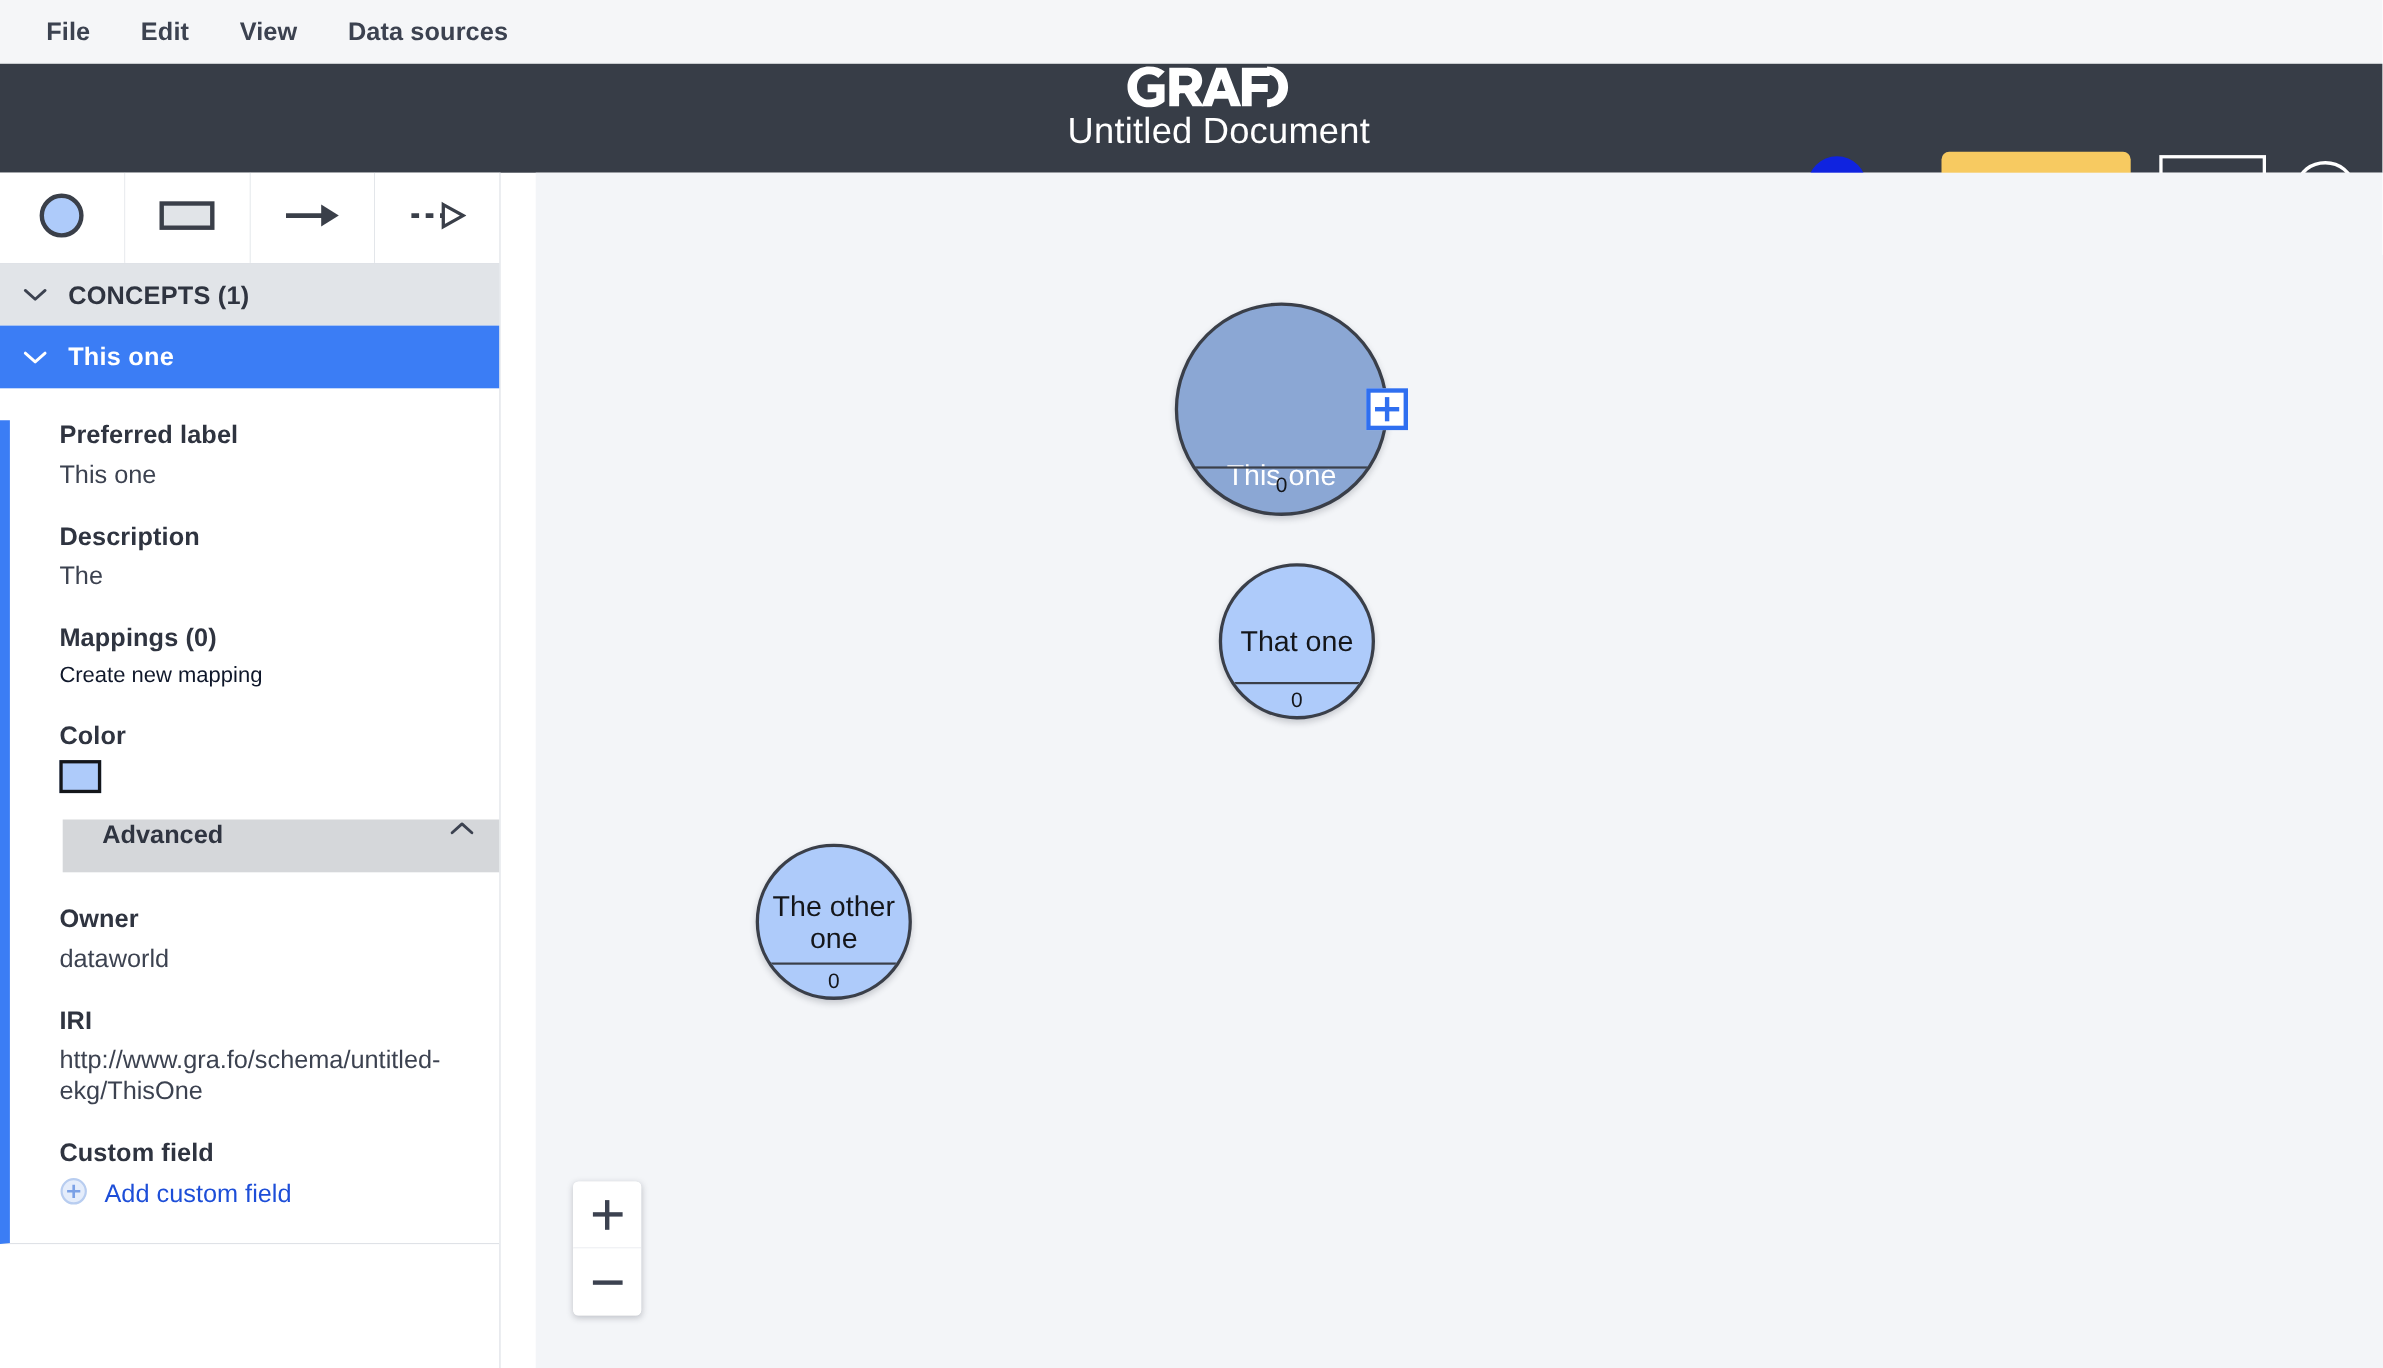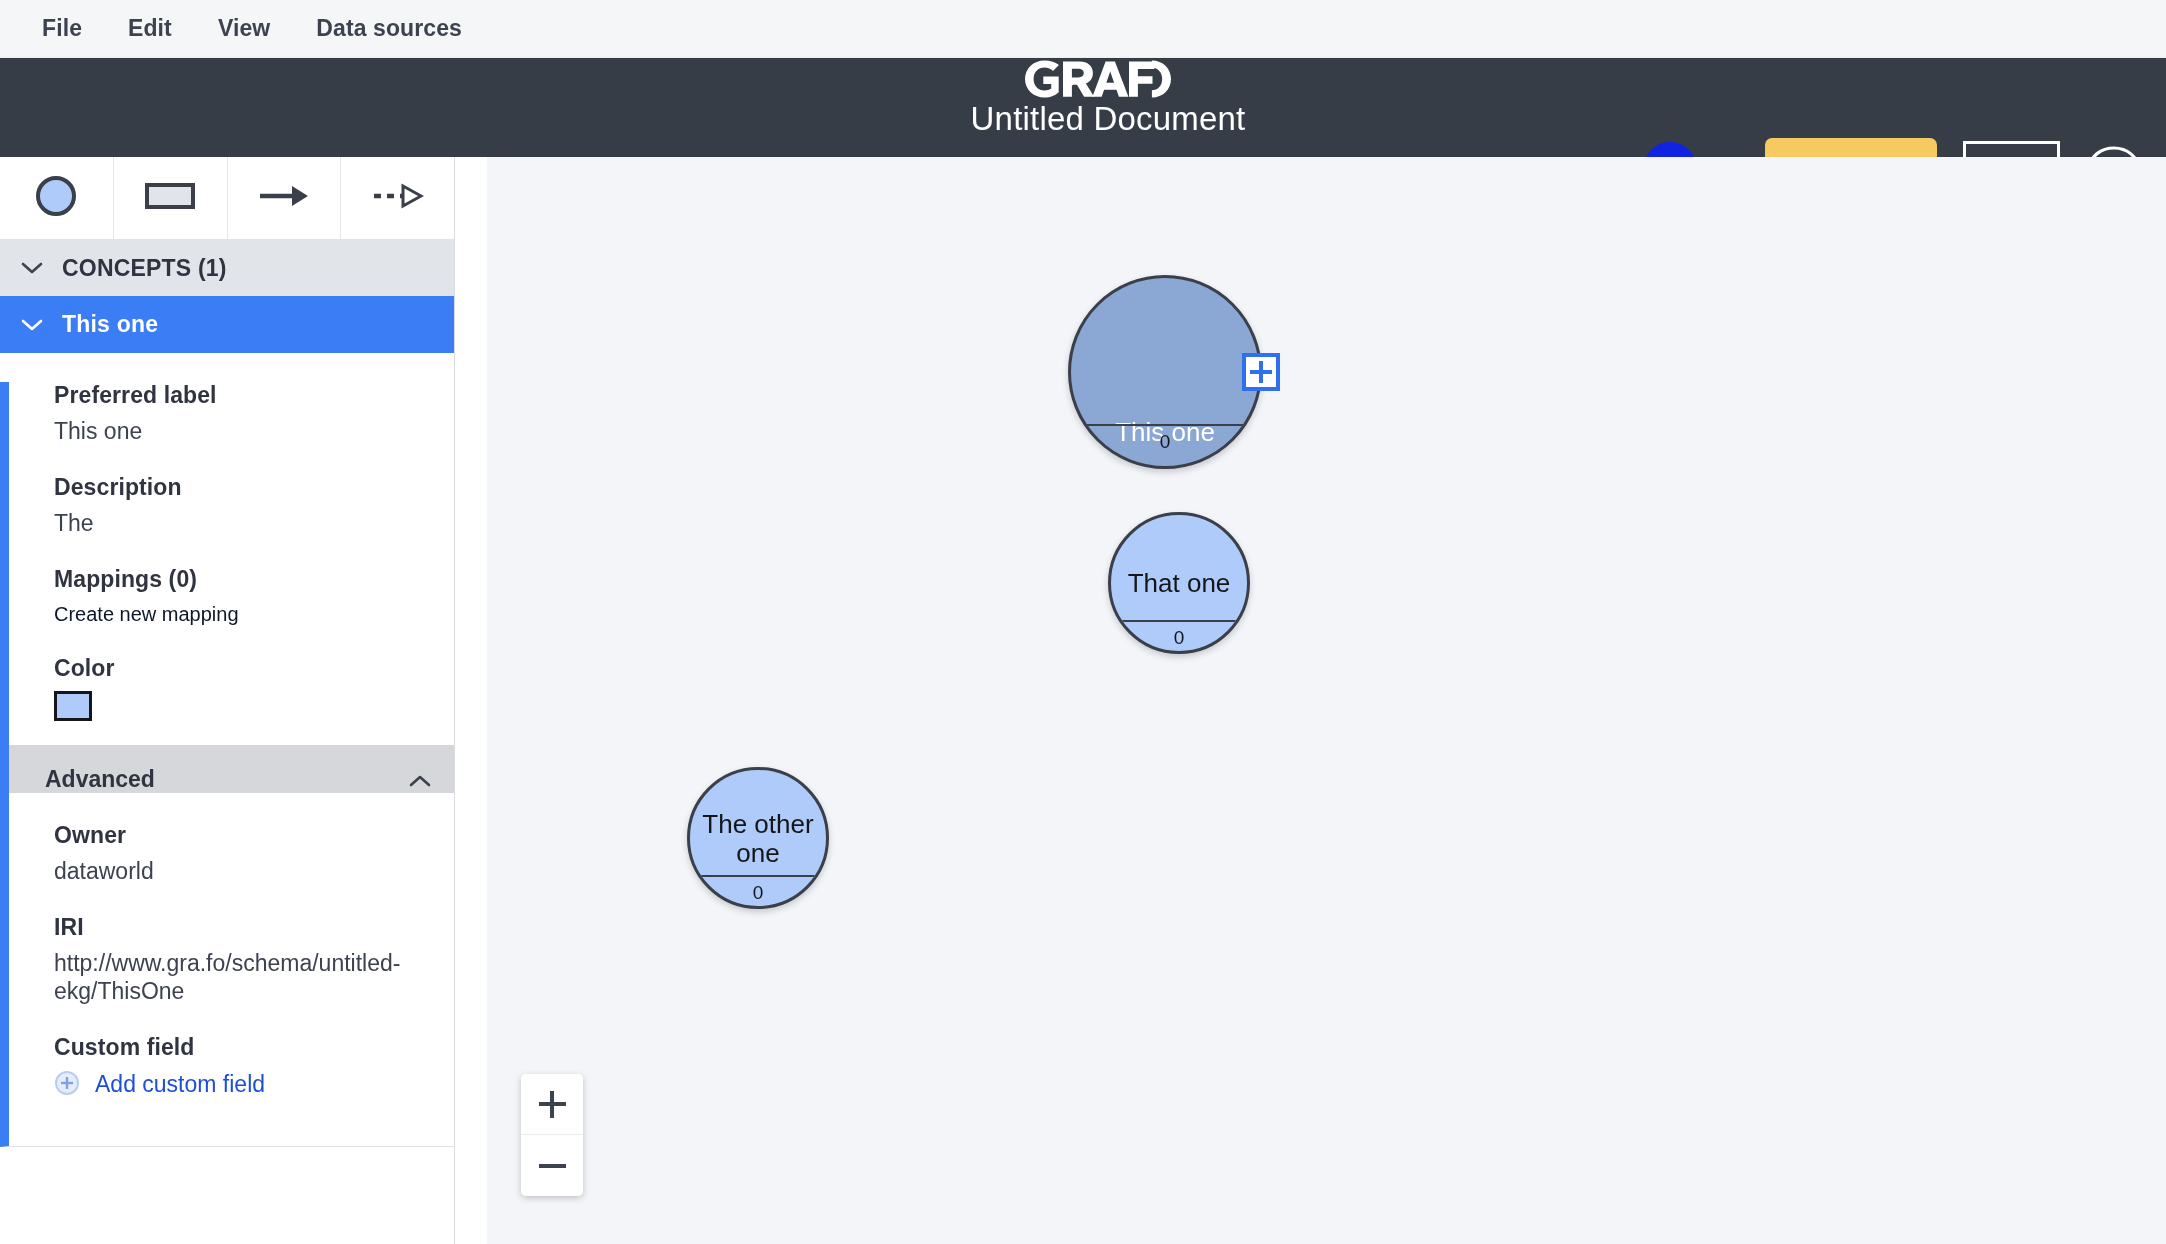--- a/index.html
+++ b/index.html
@@ -112,43 +112,43 @@
   .concept-row .chev { margin-right: 18px; display: flex; }
   .concept-row-label {
     font-size: 23px; font-weight: 700; color: #ffffff; letter-spacing: 0.2px;
   }
 
   .detail-panel {
     position: relative;
     border-left: 9px solid #3b7df5;
     background: #ffffff;
     border-bottom: 1px solid #dfe2e7;
-    padding-bottom: 46px;
+    padding-bottom: 29px;
   }
   .field { padding: 0 20px 0 45px; }
   .field-label {
     font-size: 23px; font-weight: 700; color: #2f3440;
     margin-top: 29px; margin-bottom: 9px; letter-spacing: 0.1px;
   }
   .field-value {
     font-size: 23px; font-weight: 400; color: #3c4250; line-height: 1.18;
   }
   .field-link {
     font-size: 20px; color: #0f172a; cursor: pointer; line-height: 1.2;
   }
   .swatch {
     width: 38px; height: 30px;
     background: #aecbfa; border: 3px solid #14161a; cursor: pointer;
     margin-top: 4px;
   }
   .advanced-header {
     margin-top: 24px;
     height: 48px; background: #d5d7da;
-    display: flex; align-items: flex-end; justify-content: space-between;
-    padding: 0 22px 0 36px; cursor: pointer;
+    display: flex; align-items: flex-start; justify-content: space-between;
+    padding: 0 22px 0 36px; cursor: pointer; margin-left: 48px;
   }
   .advanced-title {
     font-size: 23px; font-weight: 700; color: #2f3440;
   }
   .add-custom {
     display: flex; align-items: center; gap: 15px; cursor: pointer; margin-top: 4px;
   }
   .add-custom-label { font-size: 23px; color: #1d4ed8; }
 
   

